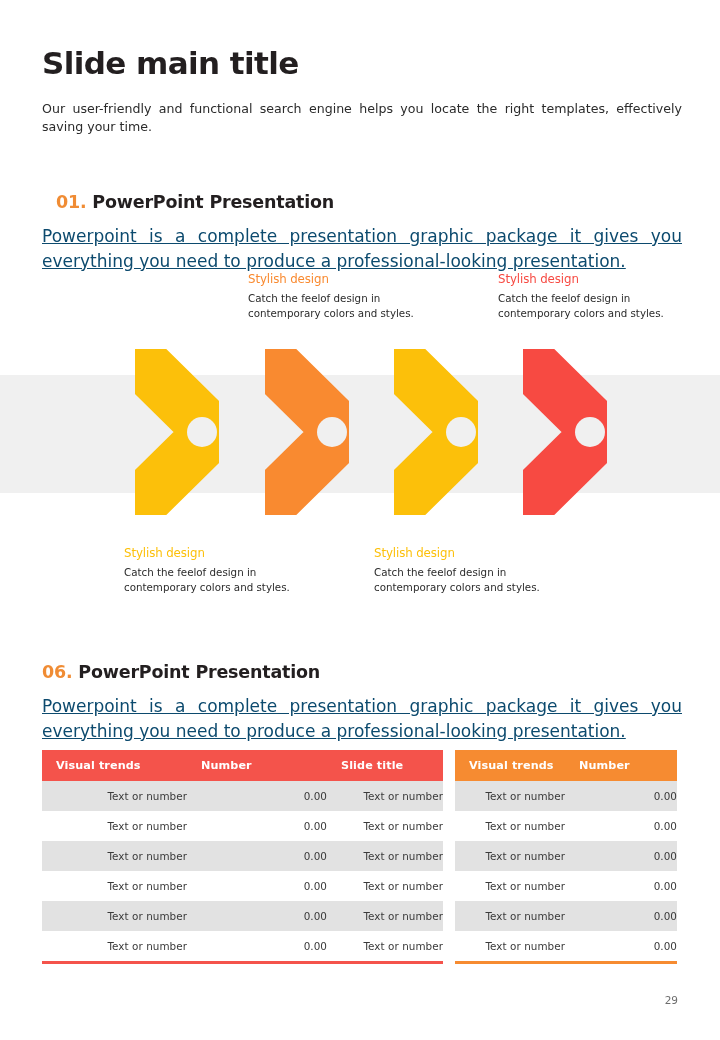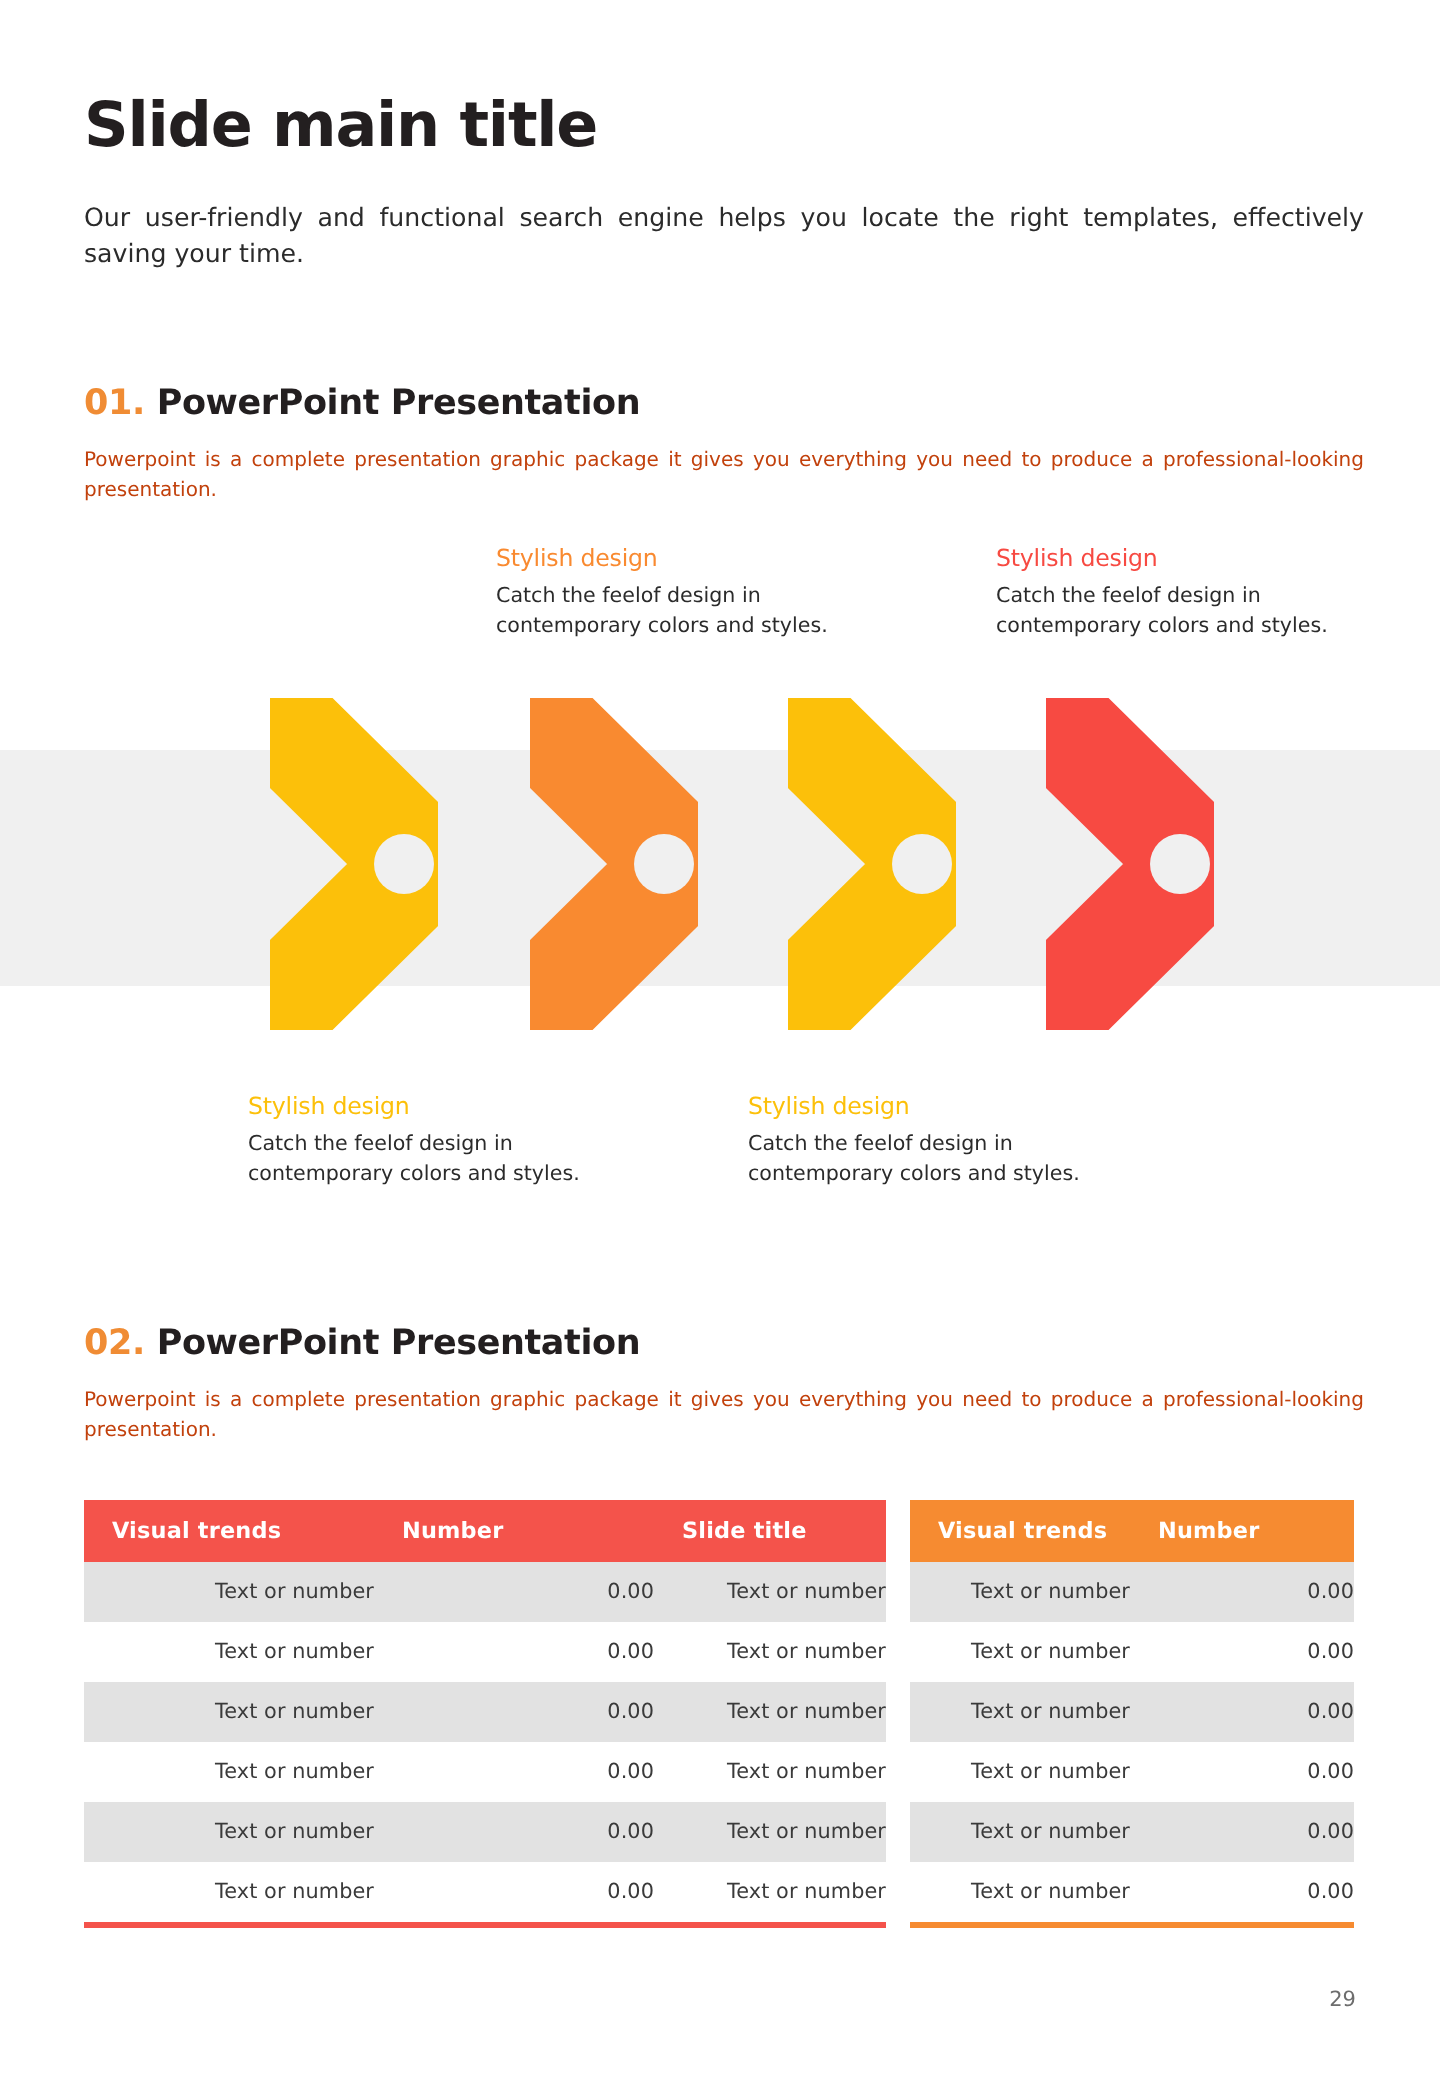--- a/index.html
+++ b/index.html
@@ -49,27 +49,28 @@
   }
   .section-heading .num {
     color: #f08c34;
   }
   .section-heading .txt {
     color: #231f20;
   }
   .section-body {
     position: absolute;
     width: 640px;
-    font-size: 10px;
+    font-size: 17px;
     line-height: 1.45;
-    color: #c2410c;
+    color: #0c4a6e;
     text-align: justify;
-  }
-
-  #section1-heading { left: 42px; top: 192px; }
+    text-decoration: underline;
+  }
+
+  #section1-heading { left: 56px; top: 192px; }
   #section1-body    { left: 42px; top: 224px; }
   #section2-heading { left: 42px; top: 662px; }
   #section2-body    { left: 42px; top: 694px; }
 
   
   #process-band {
     position: absolute;
     left: 0;
     top: 375px;
     width: 720px;
@@ -226,21 +227,21 @@
     </svg>
   </div>
   <div class="step-label" style="left:498px; top:12px;">
     <div class="lbl-title" style="color:#F74A42;">Stylish design</div>
     <div class="lbl-desc">Catch the feelof design in contemporary colors and styles.</div>
   </div>
 
 </div>
 
 <div class="section-heading" id="section2-heading">
-  <span class="num">02.</span>
+  <span class="num">06.</span>
   <span class="txt">PowerPoint Presentation</span>
 </div>
 <div class="section-body" id="section2-body">Powerpoint is a complete presentation graphic package it gives you everything you need to produce a professional-looking presentation.</div>
 
 <table class="tbl" id="table-left">
   <colgroup>
       <col style="width:145px">
       <col style="width:140px">
       <col style="width:116px">
     </colgroup>

